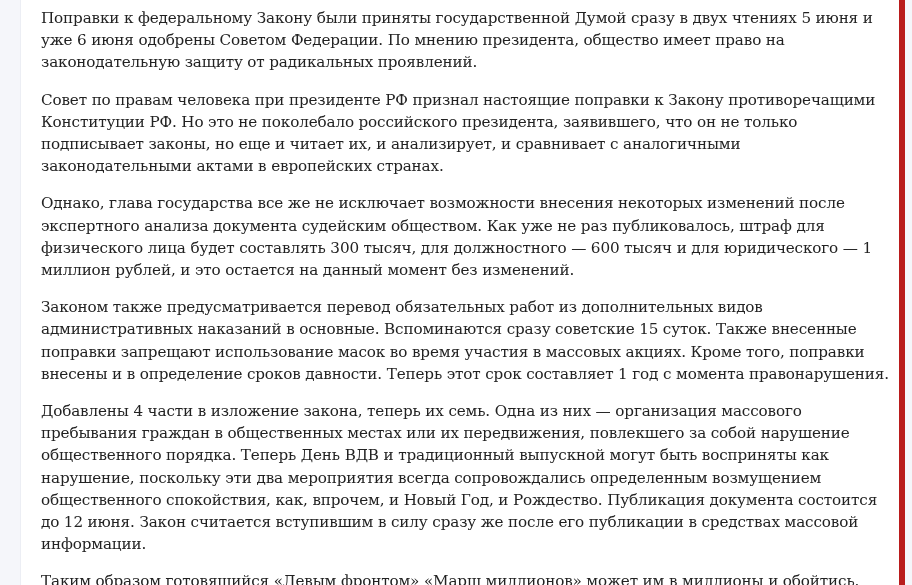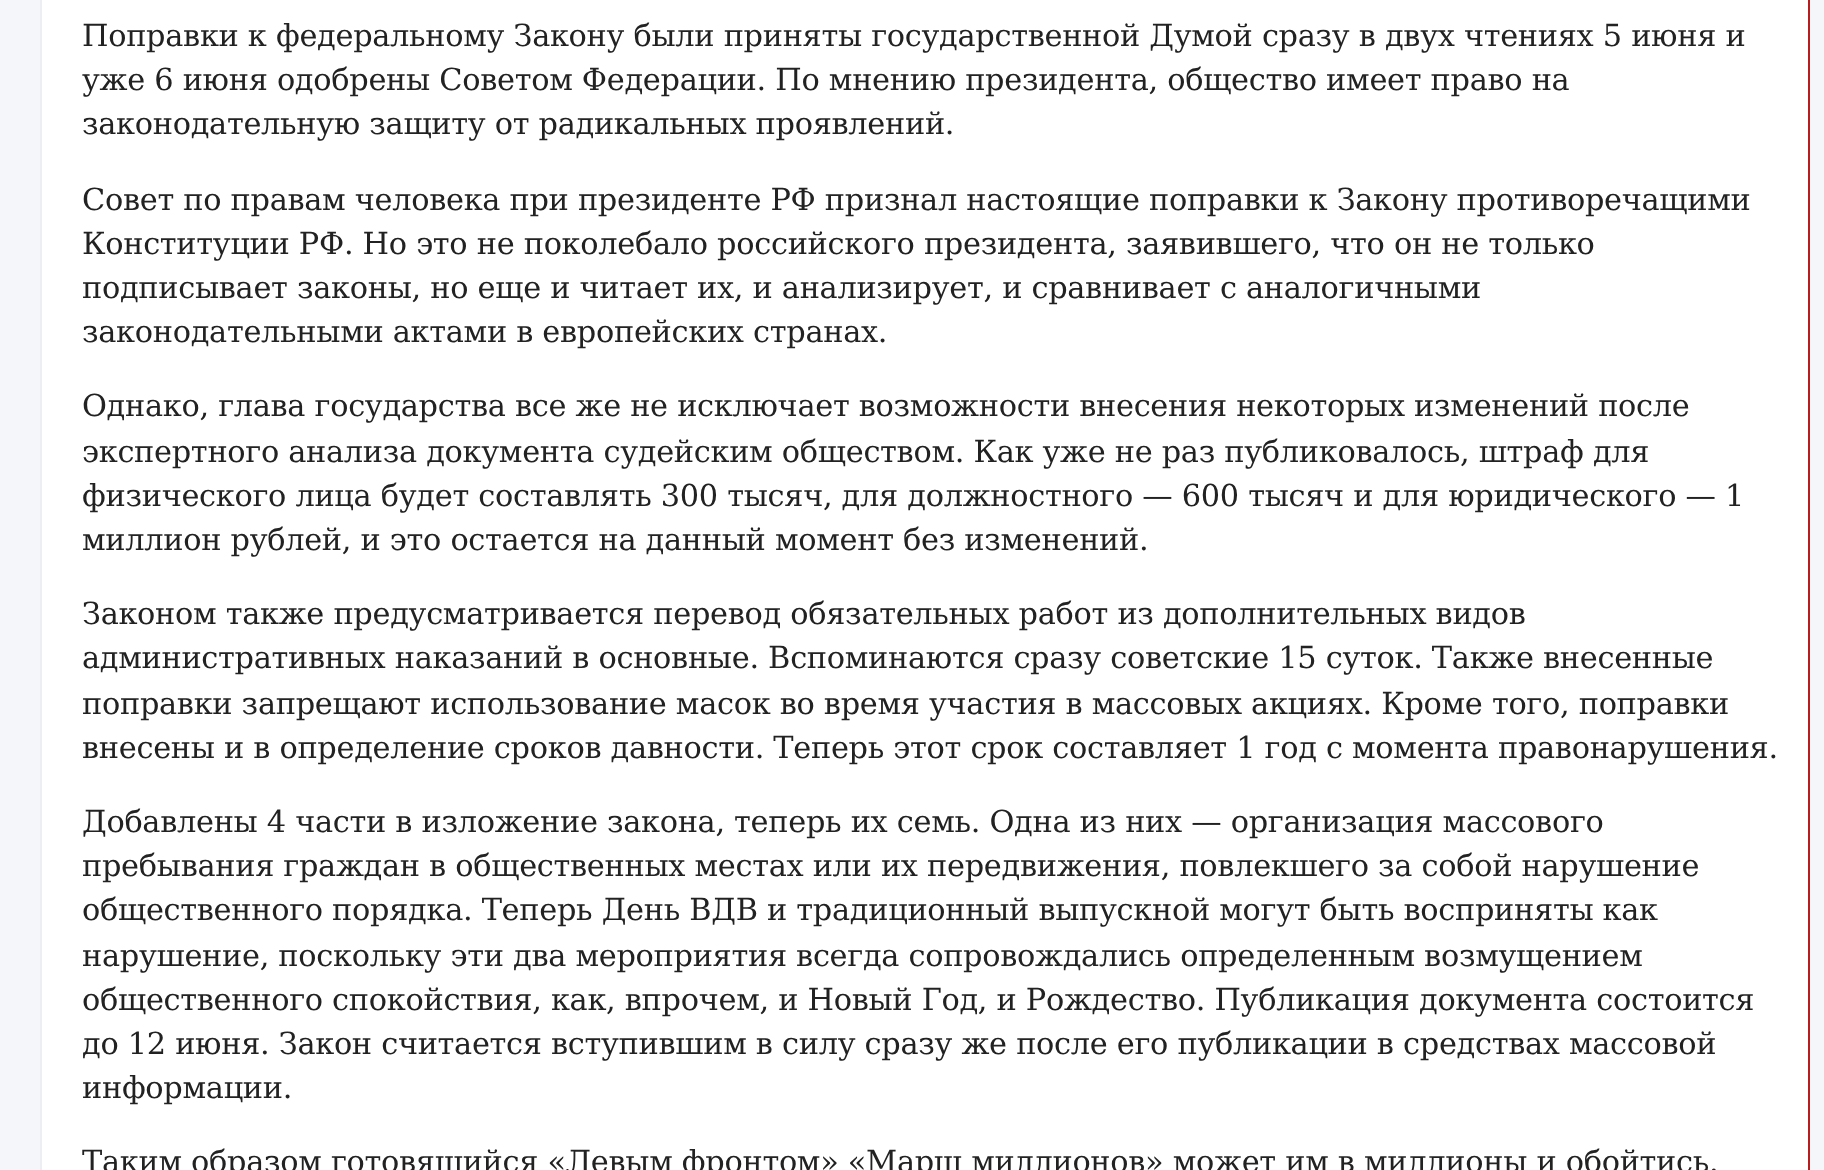--- a/index.html
+++ b/index.html
@@ -11,21 +11,21 @@
       background: #f5f6fa;
     }
     .page {
       position: absolute;
       left: 20px;
       top: 0;
       width: 885px;
       height: 585px;
       background: #ffffff;
       border-left: 1px solid #eceef4;
-      border-right: 1px solid #b91c1c;
+      border-right: 6px solid #b91c1c;
       box-sizing: border-box;
       overflow: hidden;
     }
     .article {
       position: absolute;
       left: 20px;
       top: 7px;
       width: 850px;
       font-family: "DejaVu Serif", "Liberation Serif", serif;
       font-size: 15.2px;

